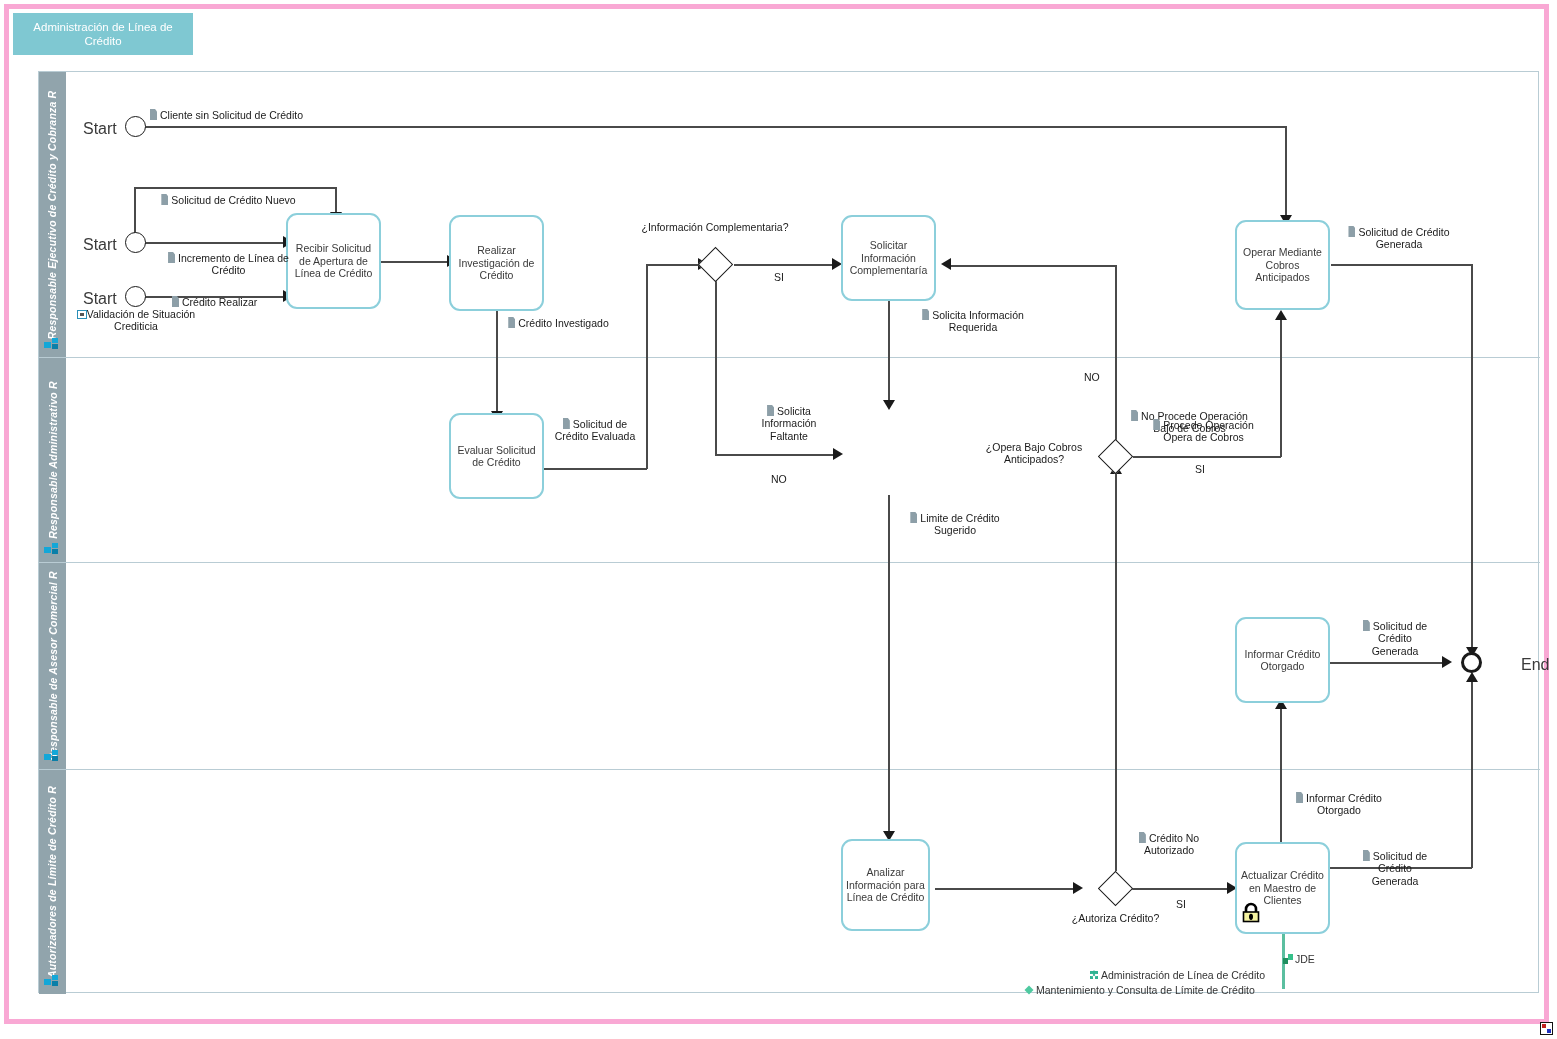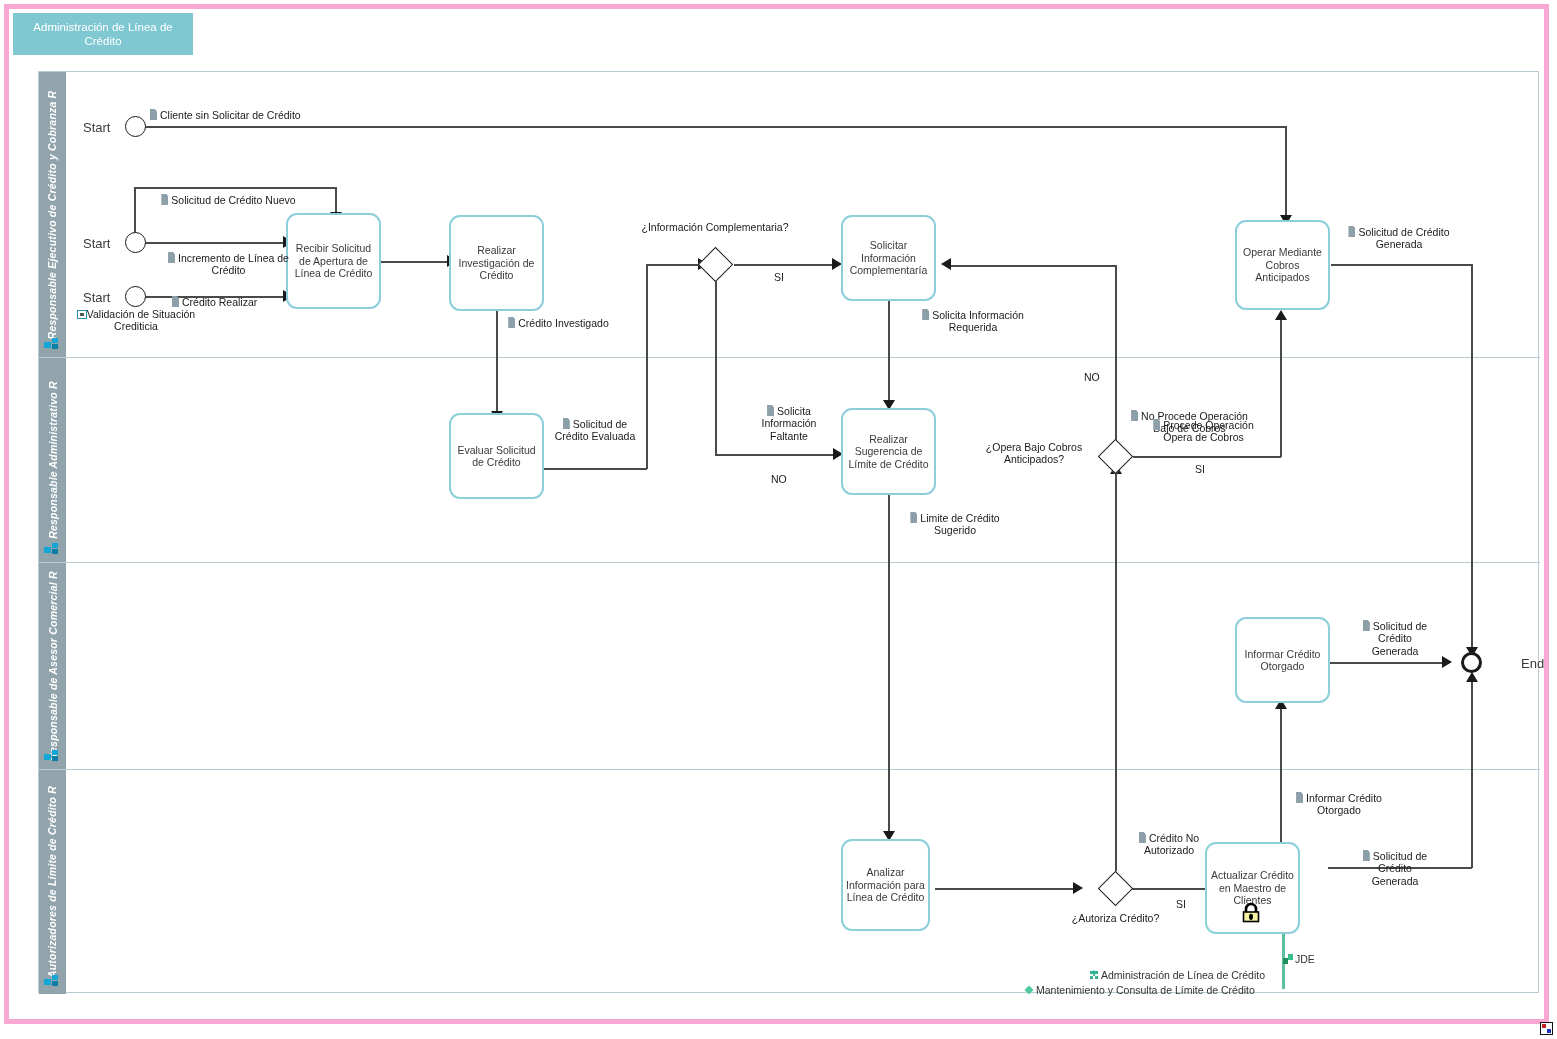--- a/index.html
+++ b/index.html
@@ -46,21 +46,21 @@
   .ar-r{border-top:6px solid transparent;border-bottom:6px solid transparent;border-left:10px solid #1a1a1a;}
   .ar-l{border-top:6px solid transparent;border-bottom:6px solid transparent;border-right:10px solid #1a1a1a;}
   .ar-d{border-left:6px solid transparent;border-right:6px solid transparent;border-top:10px solid #1a1a1a;}
   .ar-u{border-left:6px solid transparent;border-right:6px solid transparent;border-bottom:10px solid #1a1a1a;}
 
   
   .lbl{position:absolute;font-size:10.5px;line-height:12.4px;color:#1a1a1a;white-space:nowrap;}
   .lbl.c{text-align:center;}
   .lbl.l{text-align:left;}
   .cond{position:absolute;font-size:10.5px;color:#1a1a1a;}
-  .startlbl{position:absolute;font-size:13px;color:#3a3a3a;}
+  .startlbl{position:absolute;font-size:16px;color:#3a3a3a;}
 
   
   .doc{display:inline-block;width:7px;height:11px;background:#8d9fa8;
       vertical-align:-1px;margin-right:3px;
       clip-path:polygon(0 0,72% 0,100% 22%,100% 100%,0 100%);}
 
   .mini{position:absolute;width:10px;height:9px;}
 
   
   .lock{position:absolute;width:22px;height:22px;}
@@ -226,29 +226,28 @@
     <div class="startlbl" style="left:1480px;top:647px;padding-left:32px;">End</div>
 
     <div class="task" style="left:277px;top:204px;width:95px;height:96px;">Recibir Solicitud de Apertura de Línea de Crédito</div>
 
     <div class="task" style="left:440px;top:206px;width:95px;height:96px;">Realizar Investigación de Crédito</div>
 
     <div class="task" style="left:440px;top:404px;width:95px;height:86px;">Evaluar Solicitud de Crédito</div>
 
     <div class="task" style="left:832px;top:206px;width:95px;height:86px;">Solicitar Información Complementaría</div>
 
-    <div class="task" style="left:832px;top:399px;width:95px;height:87px;">Realizar Sugerencia de Límite de Crédito</div>
 
     <div class="task" style="left:1226px;top:211px;width:95px;height:90px;">Operar Mediante Cobros Anticipados</div>
 
     <div class="task" style="left:1226px;top:608px;width:95px;height:86px;">Informar Crédito Otorgado</div>
 
     <div class="task" style="left:832px;top:830px;width:89px;height:92px;">Analizar Información para Línea de Crédito</div>
 
-    <div class="task" style="left:1196px;top:833px;width:95px;height:92px;">Actualizar Crédito en Maestro de Clientes</div>
+    <div class="task" style="left:1226px;top:833px;width:95px;height:92px;">Actualizar Crédito en Maestro de Clientes</div>
 
     <svg class="lock" style="left:1231px;top:893px;" viewBox="0 0 22 22">
       <path d="M6 10 V7 a5 5 0 0 1 10 0 v3" fill="none" stroke="#000" stroke-width="2.6"></path>
       <rect x="3.5" y="10" width="15" height="9.5" fill="#f5f3a0" stroke="#000" stroke-width="1.6"></rect>
       <ellipse cx="11" cy="14.8" rx="2" ry="3.1" fill="#000"></ellipse>
     </svg>
 
     <div class="gw" style="left:694px;top:243px;width:25px;height:25px;"></div>
     <div class="lbl c" style="left:631px;top:212px;width:150px;white-space:normal;">¿Información Complementaria?</div>
 
@@ -258,21 +257,21 @@
     <div class="gw" style="left:1094px;top:867px;width:25px;height:25px;"></div>
     <div class="lbl c" style="left:1054px;top:903px;width:105px;white-space:normal;">¿Autoriza Crédito?</div>
 
     <div class="cond" style="left:765px;top:262px;">SI</div>
     <div class="cond" style="left:762px;top:464px;">NO</div>
     <div class="cond" style="left:1075px;top:362px;">NO</div>
     <div class="cond" style="left:1186px;top:454px;">SI</div>
     <div class="cond" style="left:1167px;top:889px;">SI</div>
 
     <div class="lbl l" style="left:141px;top:100px;">
-      <span class="doc"></span><span>Cliente sin Solicitar de Crédito</span>
+      <span class="doc"></span><span>Cliente sin Solicitud de Crédito</span>
     </div>
 
     <div class="lbl c" style="left:152px;top:185px;width:135px;white-space:normal;">
       <span class="doc"></span><span>Solicitud de Crédito Nuevo</span>
     </div>
 
     <div class="lbl c" style="left:152px;top:243px;width:135px;white-space:normal;">
       <span class="doc"></span><span>Incremento de Línea de Crédito</span>
     </div>
 

